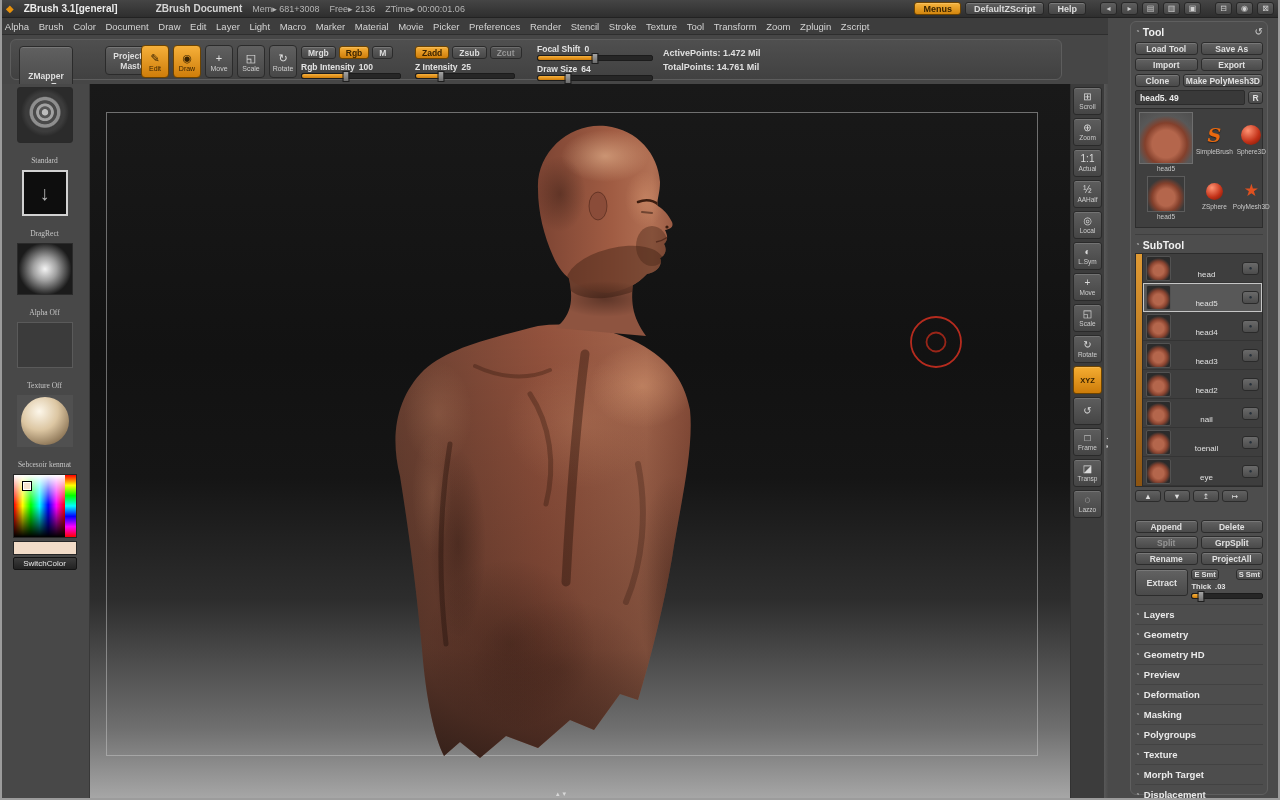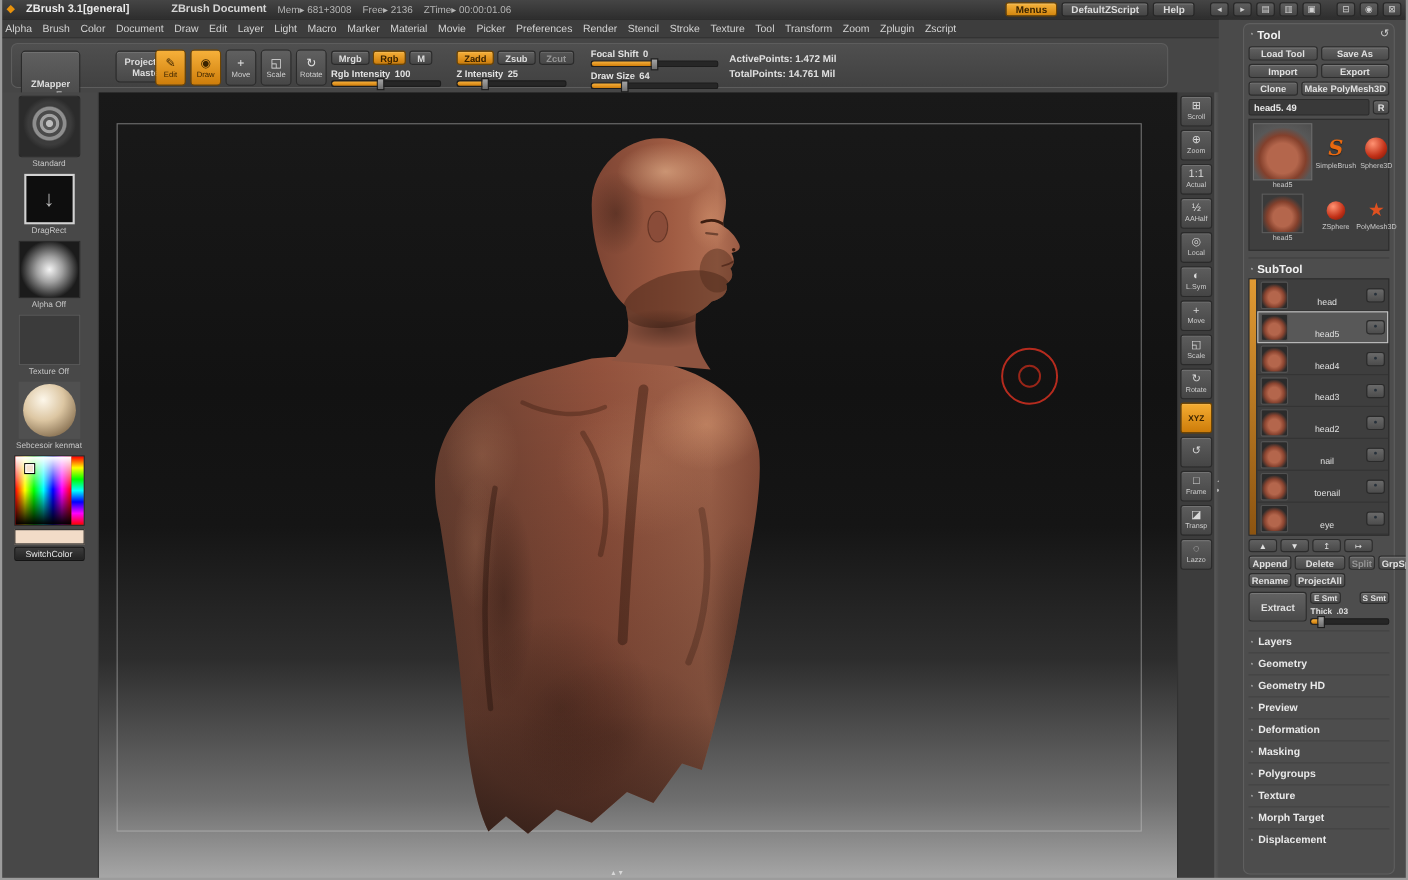--- a/index.html
+++ b/index.html
@@ -64,21 +64,21 @@
   .sl-knob{position:absolute;top:-3px;width:5px;height:9px;background:linear-gradient(#a5a5a5,#6d6d6d);
     border:1px solid #1f1f1f;transform:translateX(-50%);}
   .vslider{margin-bottom:3px;}
   #points{position:absolute;left:652px;top:6px;}
   .pts{font-size:9px;font-weight:bold;color:#e0e0e0;line-height:14px;}
 
   
   #left-shelf{position:absolute;left:0;top:84px;width:90px;height:716px;box-sizing:border-box;
     background:#484848;border-right:1px solid #383838;display:flex;flex-direction:column;align-items:center;padding-top:3px;}
   .shelf-item{display:flex;flex-direction:column;align-items:center;margin-bottom:5px;}
-  .shelf-label{font-size:7.5px;color:#c6c6c6;margin-top:2px;line-height:8px;}
+  .shelf-label{font-size:7.5px;color:#c6c6c6;margin-top:14px;line-height:8px;font-family:Liberation Serif, serif;}
   .brush-thumb{width:54px;height:54px;border:1px solid #2a2a2a;border-radius:3px;
     background:radial-gradient(circle at 50% 45%, #bdbdbd 0 7%, #565656 9% 14%, #a2a2a2 16% 21%, #4a4a4a 23% 29%,
       #8e8e8e 31% 37%, #3c3c3c 40% 48%, #2b2b2b 60%);}
   .stroke-thumb{width:42px;height:42px;background:#0e0e0e;border:2px solid #d2d2d2;
     display:flex;align-items:center;justify-content:center;color:#b5b5b5;font-size:20px;font-weight:bold;}
   .alpha-thumb{width:54px;height:50px;border:1px solid #2a2a2a;
     background:radial-gradient(circle, #f4f4f4 0%, #a0a0a0 32%, #1b1b1b 72%);}
   .texture-thumb{width:54px;height:44px;background:#3b3b3b;border:1px solid #5a5a5a;}
   .material-box{width:56px;height:52px;background:#505050;display:flex;align-items:center;justify-content:center;}
   .material-sphere{width:48px;height:48px;border-radius:50%;
@@ -166,21 +166,21 @@
   .st-row.selected{background:#585858;outline:1px solid #c6c6c6;outline-offset:-1px;}
   .st-thumb{width:23px;height:23px;border:1px solid #525252;border-radius:2px;flex:none;background:
     radial-gradient(circle at 50% 58%, #b4664c 0 30%, #8a4430 50%, #2b2b2b 70%);}
   .st-name{flex:1;font-size:8px;color:#e0e0e0;text-align:center;align-self:flex-end;margin-bottom:3px;}
   .st-eye{width:17px;height:13px;flex:none;background:linear-gradient(#6a6a6a,#4c4c4c);
     border:1px solid #2a2a2a;border-radius:3px;display:flex;align-items:center;justify-content:center;
     font-size:6px;color:#26303a;padding:0;line-height:6px;}
   .arrows-row{display:flex;gap:3px;margin-top:3px;}
   .abtn{width:26px;height:12px;font-size:7.5px;color:#e0e0e0;background:linear-gradient(#616161,#494949);
     border:1px solid #2c2c2c;border-radius:3px;display:flex;align-items:center;justify-content:center;padding:0;}
-  .grid2{display:grid;grid-template-columns:1fr 1fr 1fr 1fr;gap:3px;margin-top:3px;}
+  .grid2{display:grid;grid-template-columns:1fr 1fr;gap:3px;margin-top:18px;}
   .extract-row{display:flex;gap:3px;margin-top:4px;}
   .extract-btn{width:52px;height:27px;font-size:9px;}
   .extract-right{flex:1;display:flex;flex-direction:column;gap:2px;}
   .smt-row{display:flex;gap:17px;}
   .smt{flex:1;height:11px;font-size:7.5px;}
   #palette-list{margin-top:5px;}
   .pal-row{height:19px;display:flex;align-items:center;gap:4px;border-top:1px solid #424242;}
   .pal-label{font-size:9.5px;font-weight:bold;color:#eaeaea;}
 
   #frame{position:absolute;inset:0;border-left:2px solid #9c9c9c;border-right:2px solid #9c9c9c;

